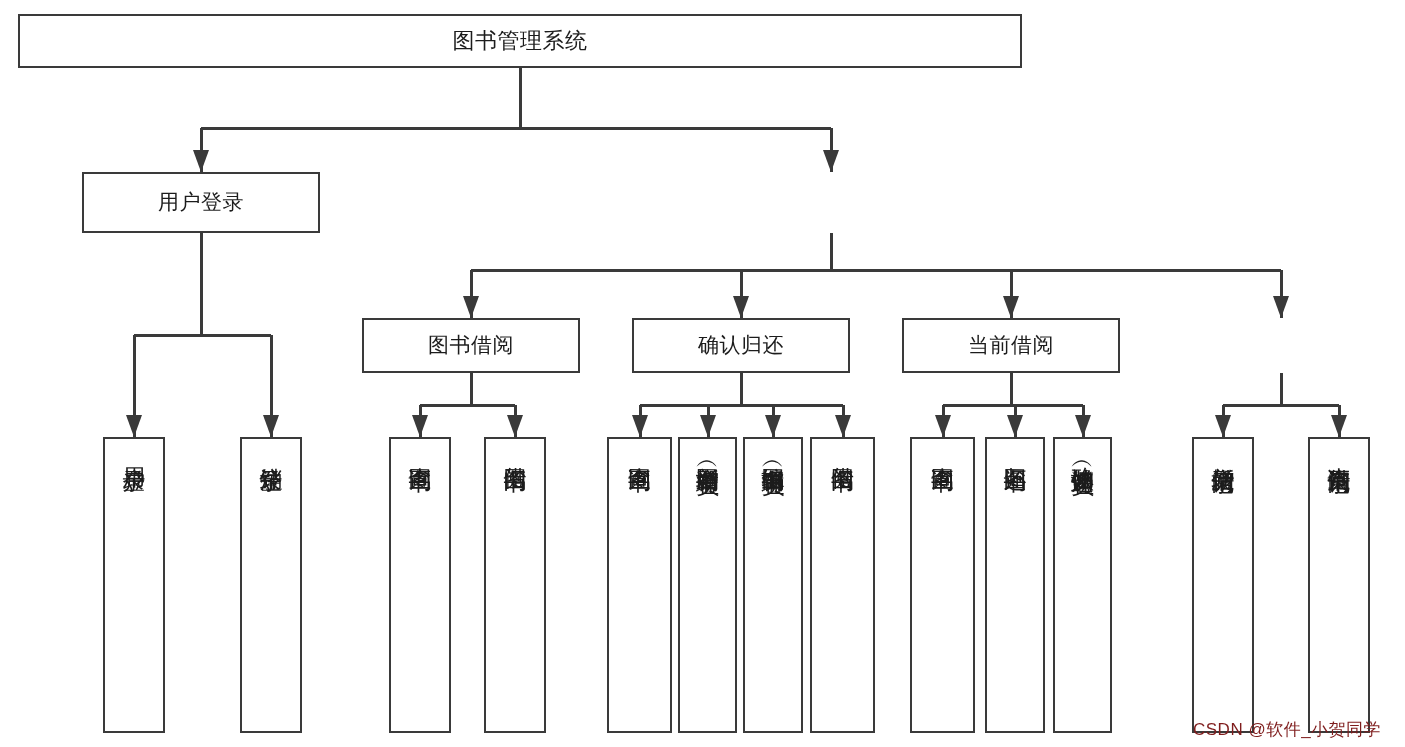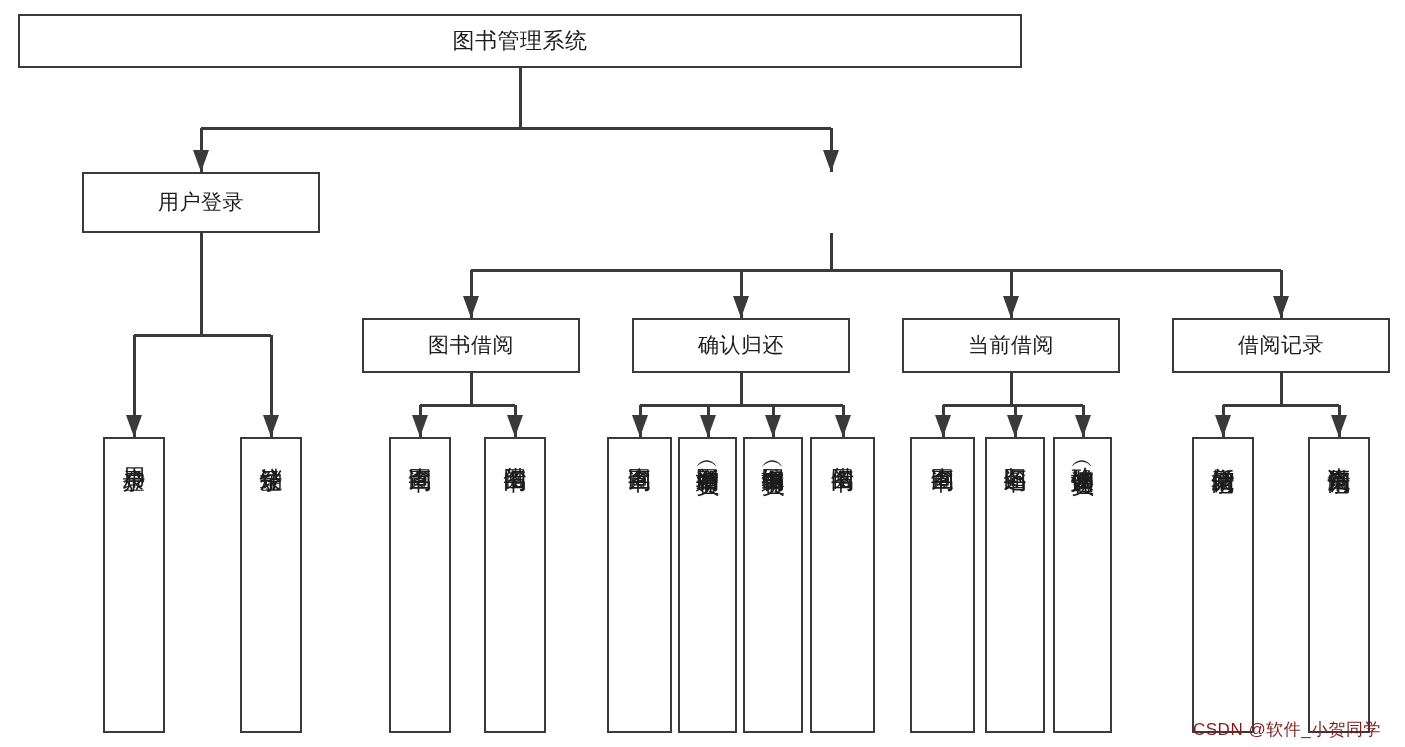--- a/index.html
+++ b/index.html
@@ -143,23 +143,20 @@
 
   <div class="node horizontal" style="left: 362px; top: 318px; width: 218px; height: 55px;">
     <span class="node-label">图书借阅</span>
   </div>
   <div class="node horizontal" style="left: 632px; top: 318px; width: 218px; height: 55px;">
     <span class="node-label">确认归还</span>
   </div>
   <div class="node horizontal" style="left: 902px; top: 318px; width: 218px; height: 55px;">
     <span class="node-label">当前借阅</span>
   </div>
-  <div class="node horizontal" style="left: 1172px; top: 318px; width: 218px; height: 55px;">
-    <span class="node-label">借阅记录</span>
-  </div>
 
   <div class="node vertical" style="left: 103px; top: 437px; width: 62px; height: 296px;">
     <span class="node-label">用户登录</span>
   </div>
   <div class="node vertical" style="left: 240px; top: 437px; width: 62px; height: 296px;">
     <span class="node-label">注销登录</span>
   </div>
 
   <div class="node vertical" style="left: 389px; top: 437px; width: 62px; height: 296px;">
     <span class="node-label">查询图书</span>

